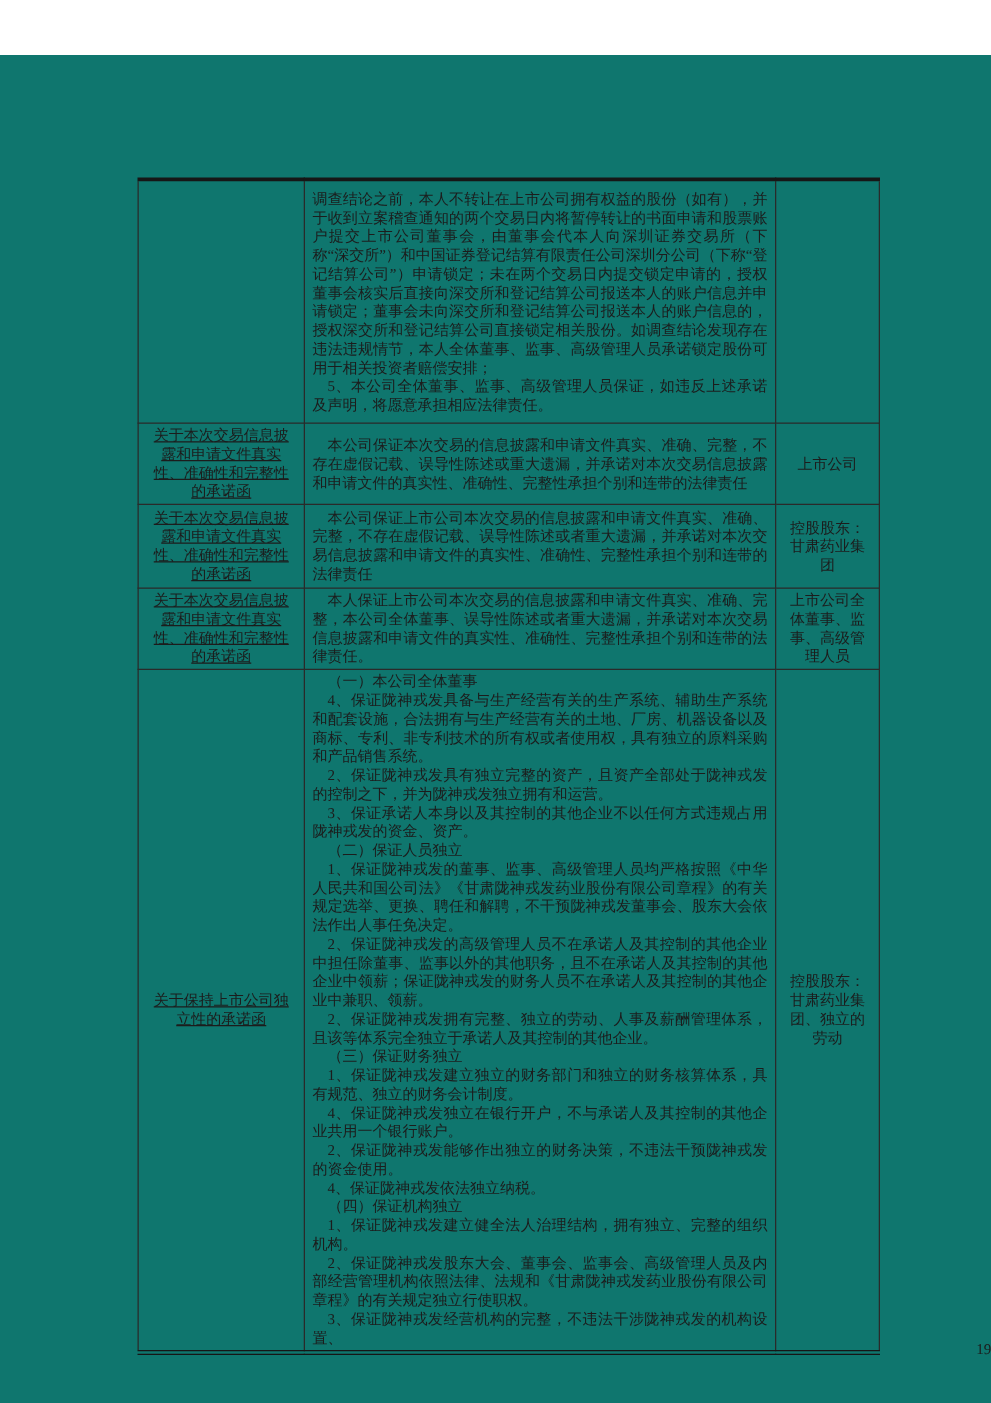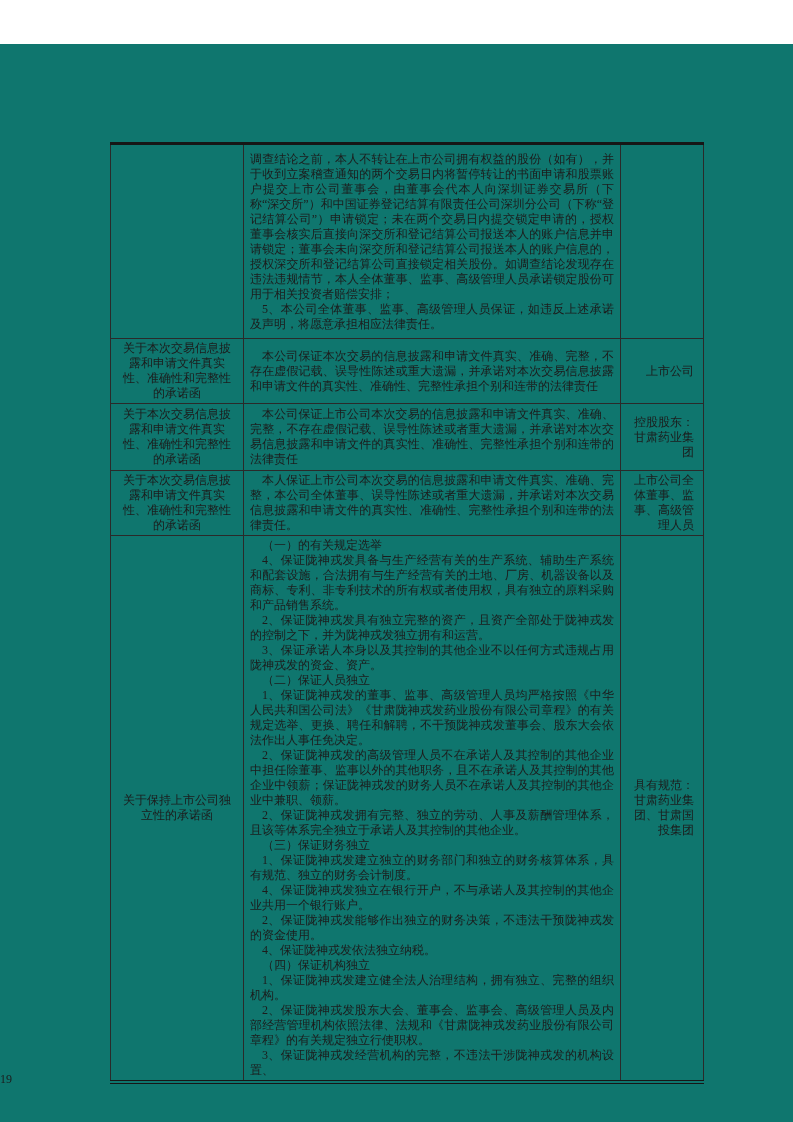--- a/index.html
+++ b/index.html
@@ -24,36 +24,36 @@
     border-top: 3px solid #161616;
     border-bottom: 4px double #161616;
   }
   table.doc-table td {
     border: 1px solid #2a2a2a;
     font-size: 12px;
     line-height: 15px;
     vertical-align: middle;
     overflow: hidden;
   }
-  td.col-name  { width: 133px; text-align: center; padding: 2px 8px; }
+  td.col-name  { width: 133px; text-align: center; padding: 2px 8px; text-decoration: underline; }
   td.col-content { width: 377px; vertical-align: top; padding: 2px 6px; }
-  td.col-party { width: 83px;  text-align: right; padding: 2px 9px; }
+  td.col-party { width: 83px;  text-align: center; padding: 2px 9px; }
   tr.row-continued > td { border-top: none; }
   .content-body p {
     margin: 0;
     text-indent: 1em;
     text-align: justify;
   }
   .content-body.continued p:first-child { text-indent: 0; }
   .page-number {
     position: absolute;
     top: 1028px;
     left: 0;
     width: 100%;
-    text-align: left;
+    text-align: right;
     font-size: 12px;
     line-height: 15px;
     color: #1c1c1c;
   }
 </style>
 </head>
 <body>
 
 <div class="page">
 
@@ -115,41 +115,41 @@
         <div>上市公司全体董事、监事、高级管理人员</div>
       </td>
     </tr>
 
     <tr style="height:540px">
       <td class="col-name">
         <div>关于保持上市公司独立性的承诺函</div>
       </td>
       <td class="col-content">
         <div class="content-body">
-              <p>（一）的有关规定选举</p>
+              <p>（一）本公司全体董事</p>
               <p>4、保证陇神戎发具备与生产经营有关的生产系统、辅助生产系统和配套设施，合法拥有与生产经营有关的土地、厂房、机器设备以及商标、专利、非专利技术的所有权或者使用权，具有独立的原料采购和产品销售系统。</p>
               <p>2、保证陇神戎发具有独立完整的资产，且资产全部处于陇神戎发的控制之下，并为陇神戎发独立拥有和运营。</p>
               <p>3、保证承诺人本身以及其控制的其他企业不以任何方式违规占用陇神戎发的资金、资产。</p>
               <p>（二）保证人员独立</p>
               <p>1、保证陇神戎发的董事、监事、高级管理人员均严格按照《中华人民共和国公司法》《甘肃陇神戎发药业股份有限公司章程》的有关规定选举、更换、聘任和解聘，不干预陇神戎发董事会、股东大会依法作出人事任免决定。</p>
               <p>2、保证陇神戎发的高级管理人员不在承诺人及其控制的其他企业中担任除董事、监事以外的其他职务，且不在承诺人及其控制的其他企业中领薪；保证陇神戎发的财务人员不在承诺人及其控制的其他企业中兼职、领薪。</p>
               <p>2、保证陇神戎发拥有完整、独立的劳动、人事及薪酬管理体系，且该等体系完全独立于承诺人及其控制的其他企业。</p>
               <p>（三）保证财务独立</p>
               <p>1、保证陇神戎发建立独立的财务部门和独立的财务核算体系，具有规范、独立的财务会计制度。</p>
               <p>4、保证陇神戎发独立在银行开户，不与承诺人及其控制的其他企业共用一个银行账户。</p>
               <p>2、保证陇神戎发能够作出独立的财务决策，不违法干预陇神戎发的资金使用。</p>
               <p>4、保证陇神戎发依法独立纳税。</p>
               <p>（四）保证机构独立</p>
               <p>1、保证陇神戎发建立健全法人治理结构，拥有独立、完整的组织机构。</p>
               <p>2、保证陇神戎发股东大会、董事会、监事会、高级管理人员及内部经营管理机构依照法律、法规和《甘肃陇神戎发药业股份有限公司章程》的有关规定独立行使职权。</p>
               <p>3、保证陇神戎发经营机构的完整，不违法干涉陇神戎发的机构设置、</p>
             </div>
       </td>
       <td class="col-party">
-        <div>具有规范：甘肃药业集团、甘肃国投集团</div>
+        <div>控股股东：甘肃药业集团、独立的劳动</div>
       </td>
     </tr>
   </tbody>
     </table>
 
   <div class="page-number">19</div>
 
 </div>
 
 </body></html>

